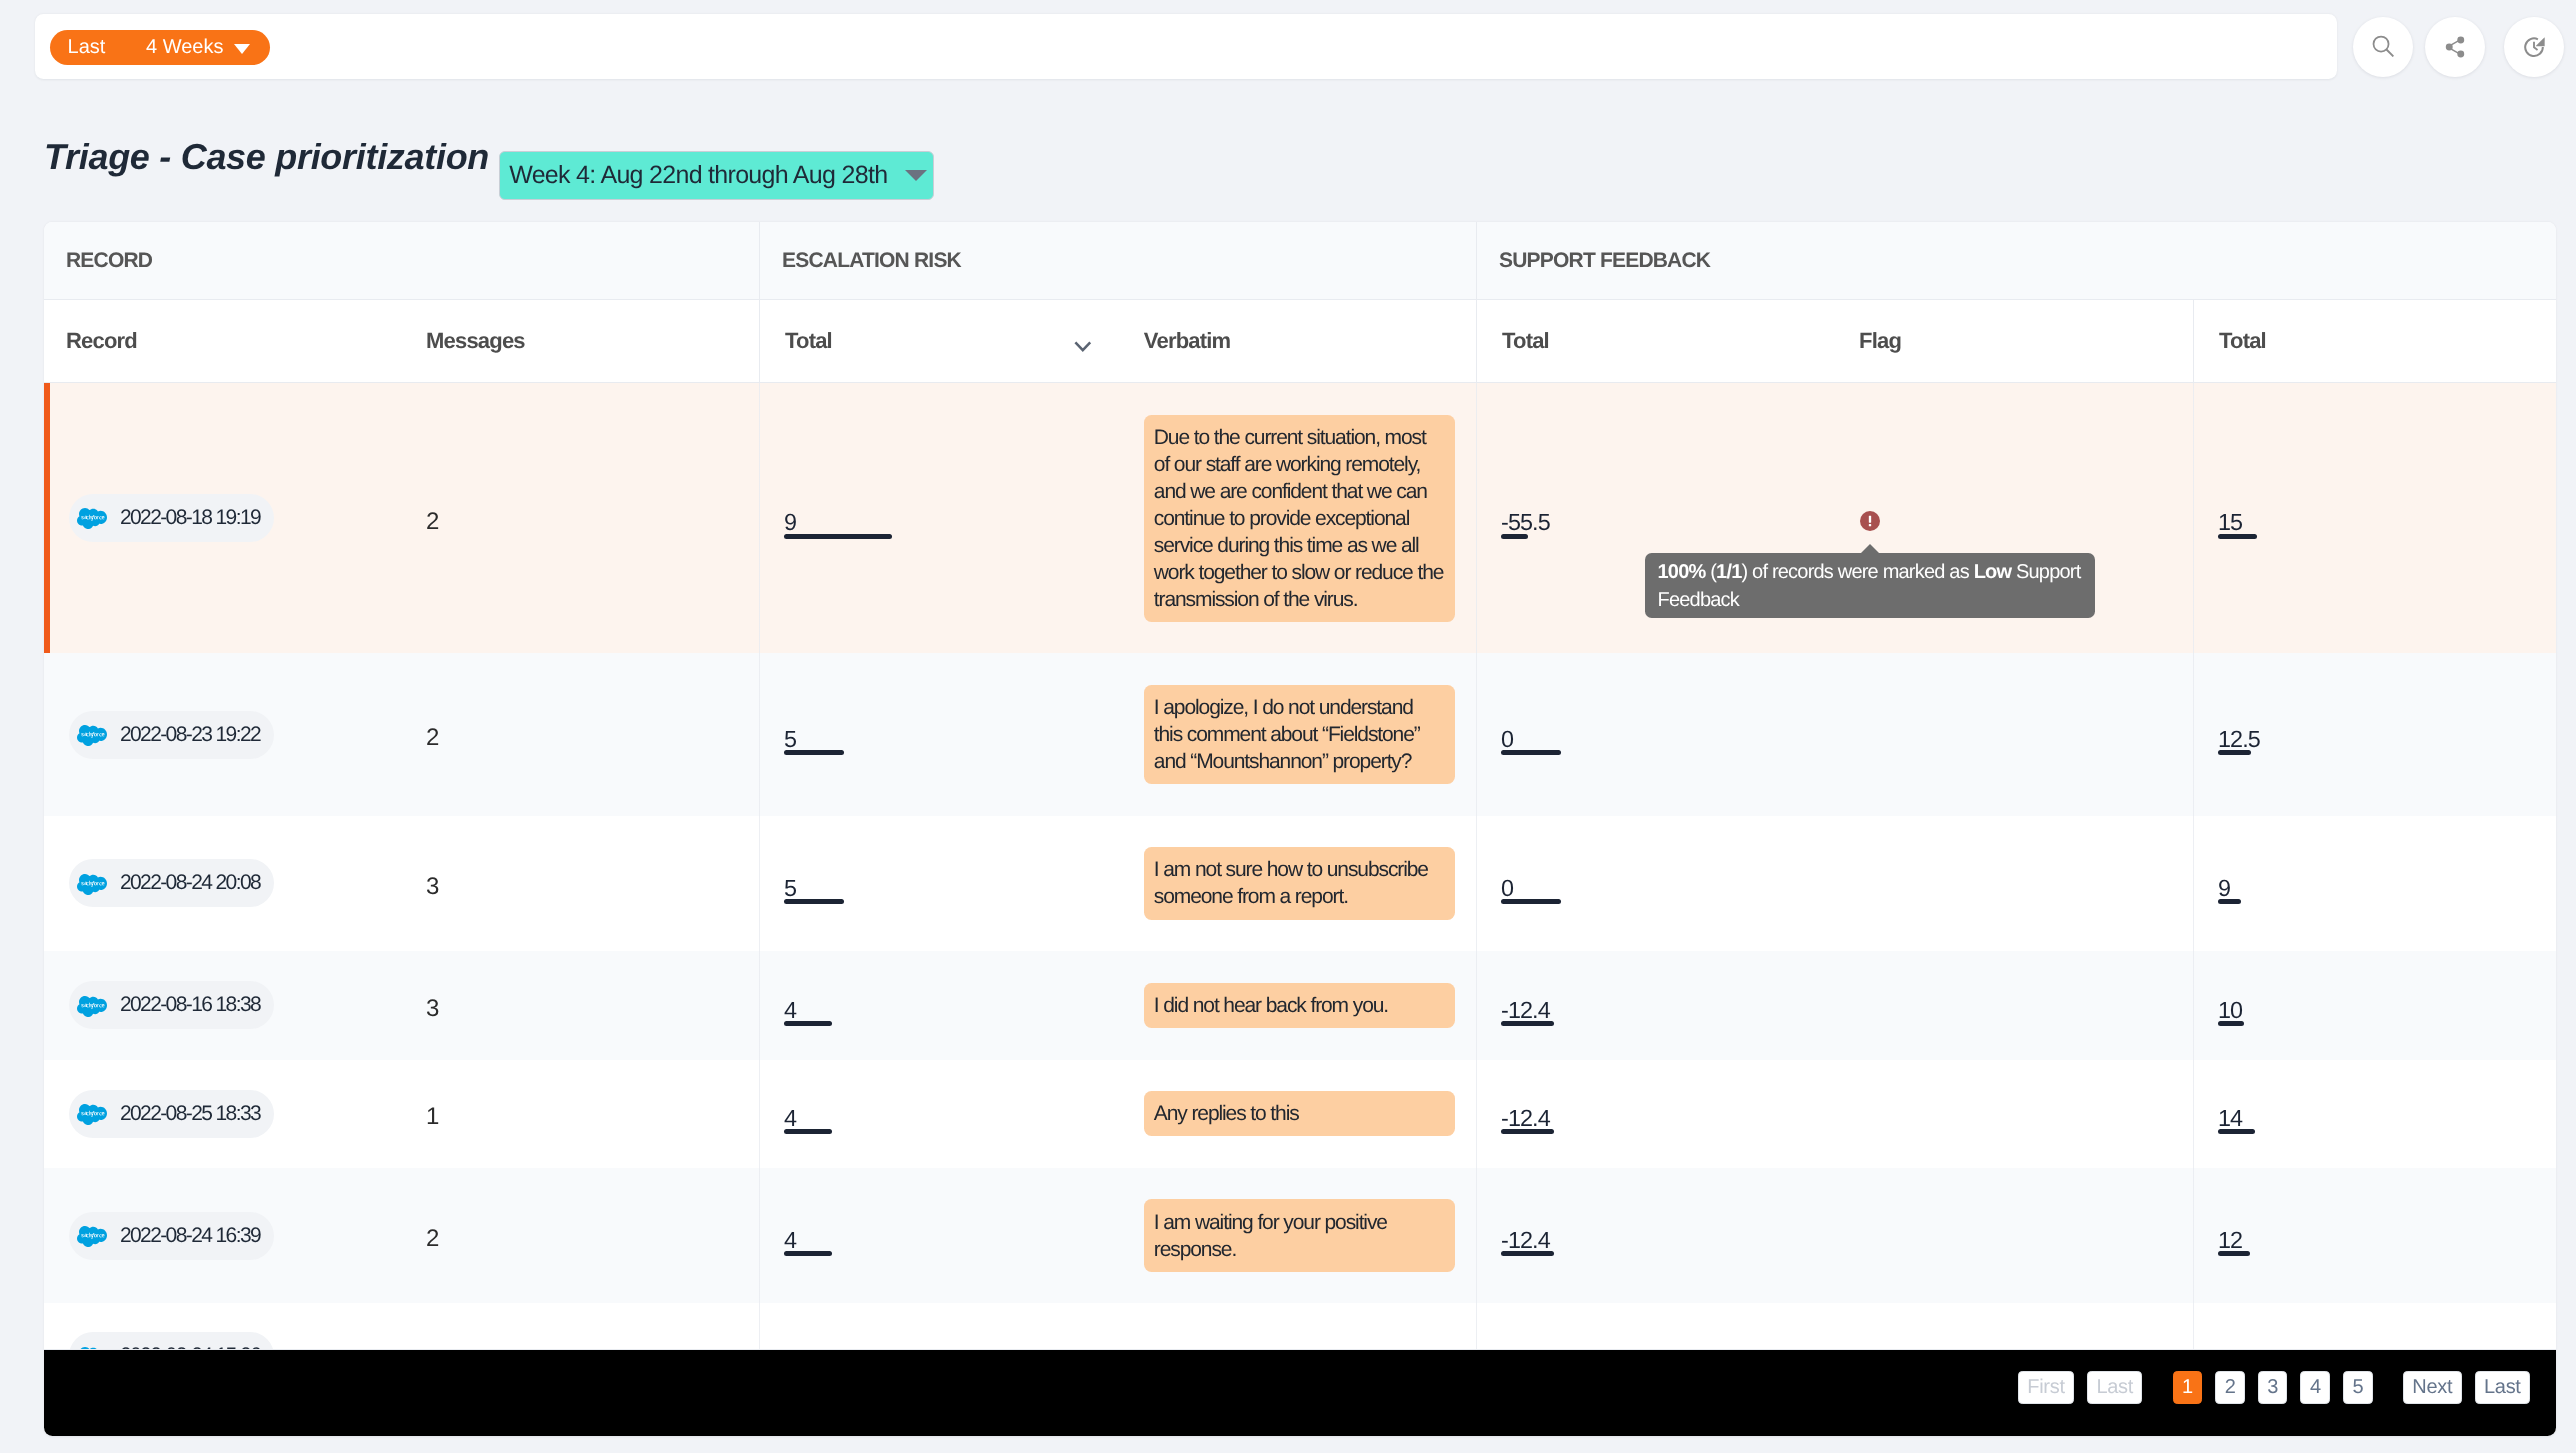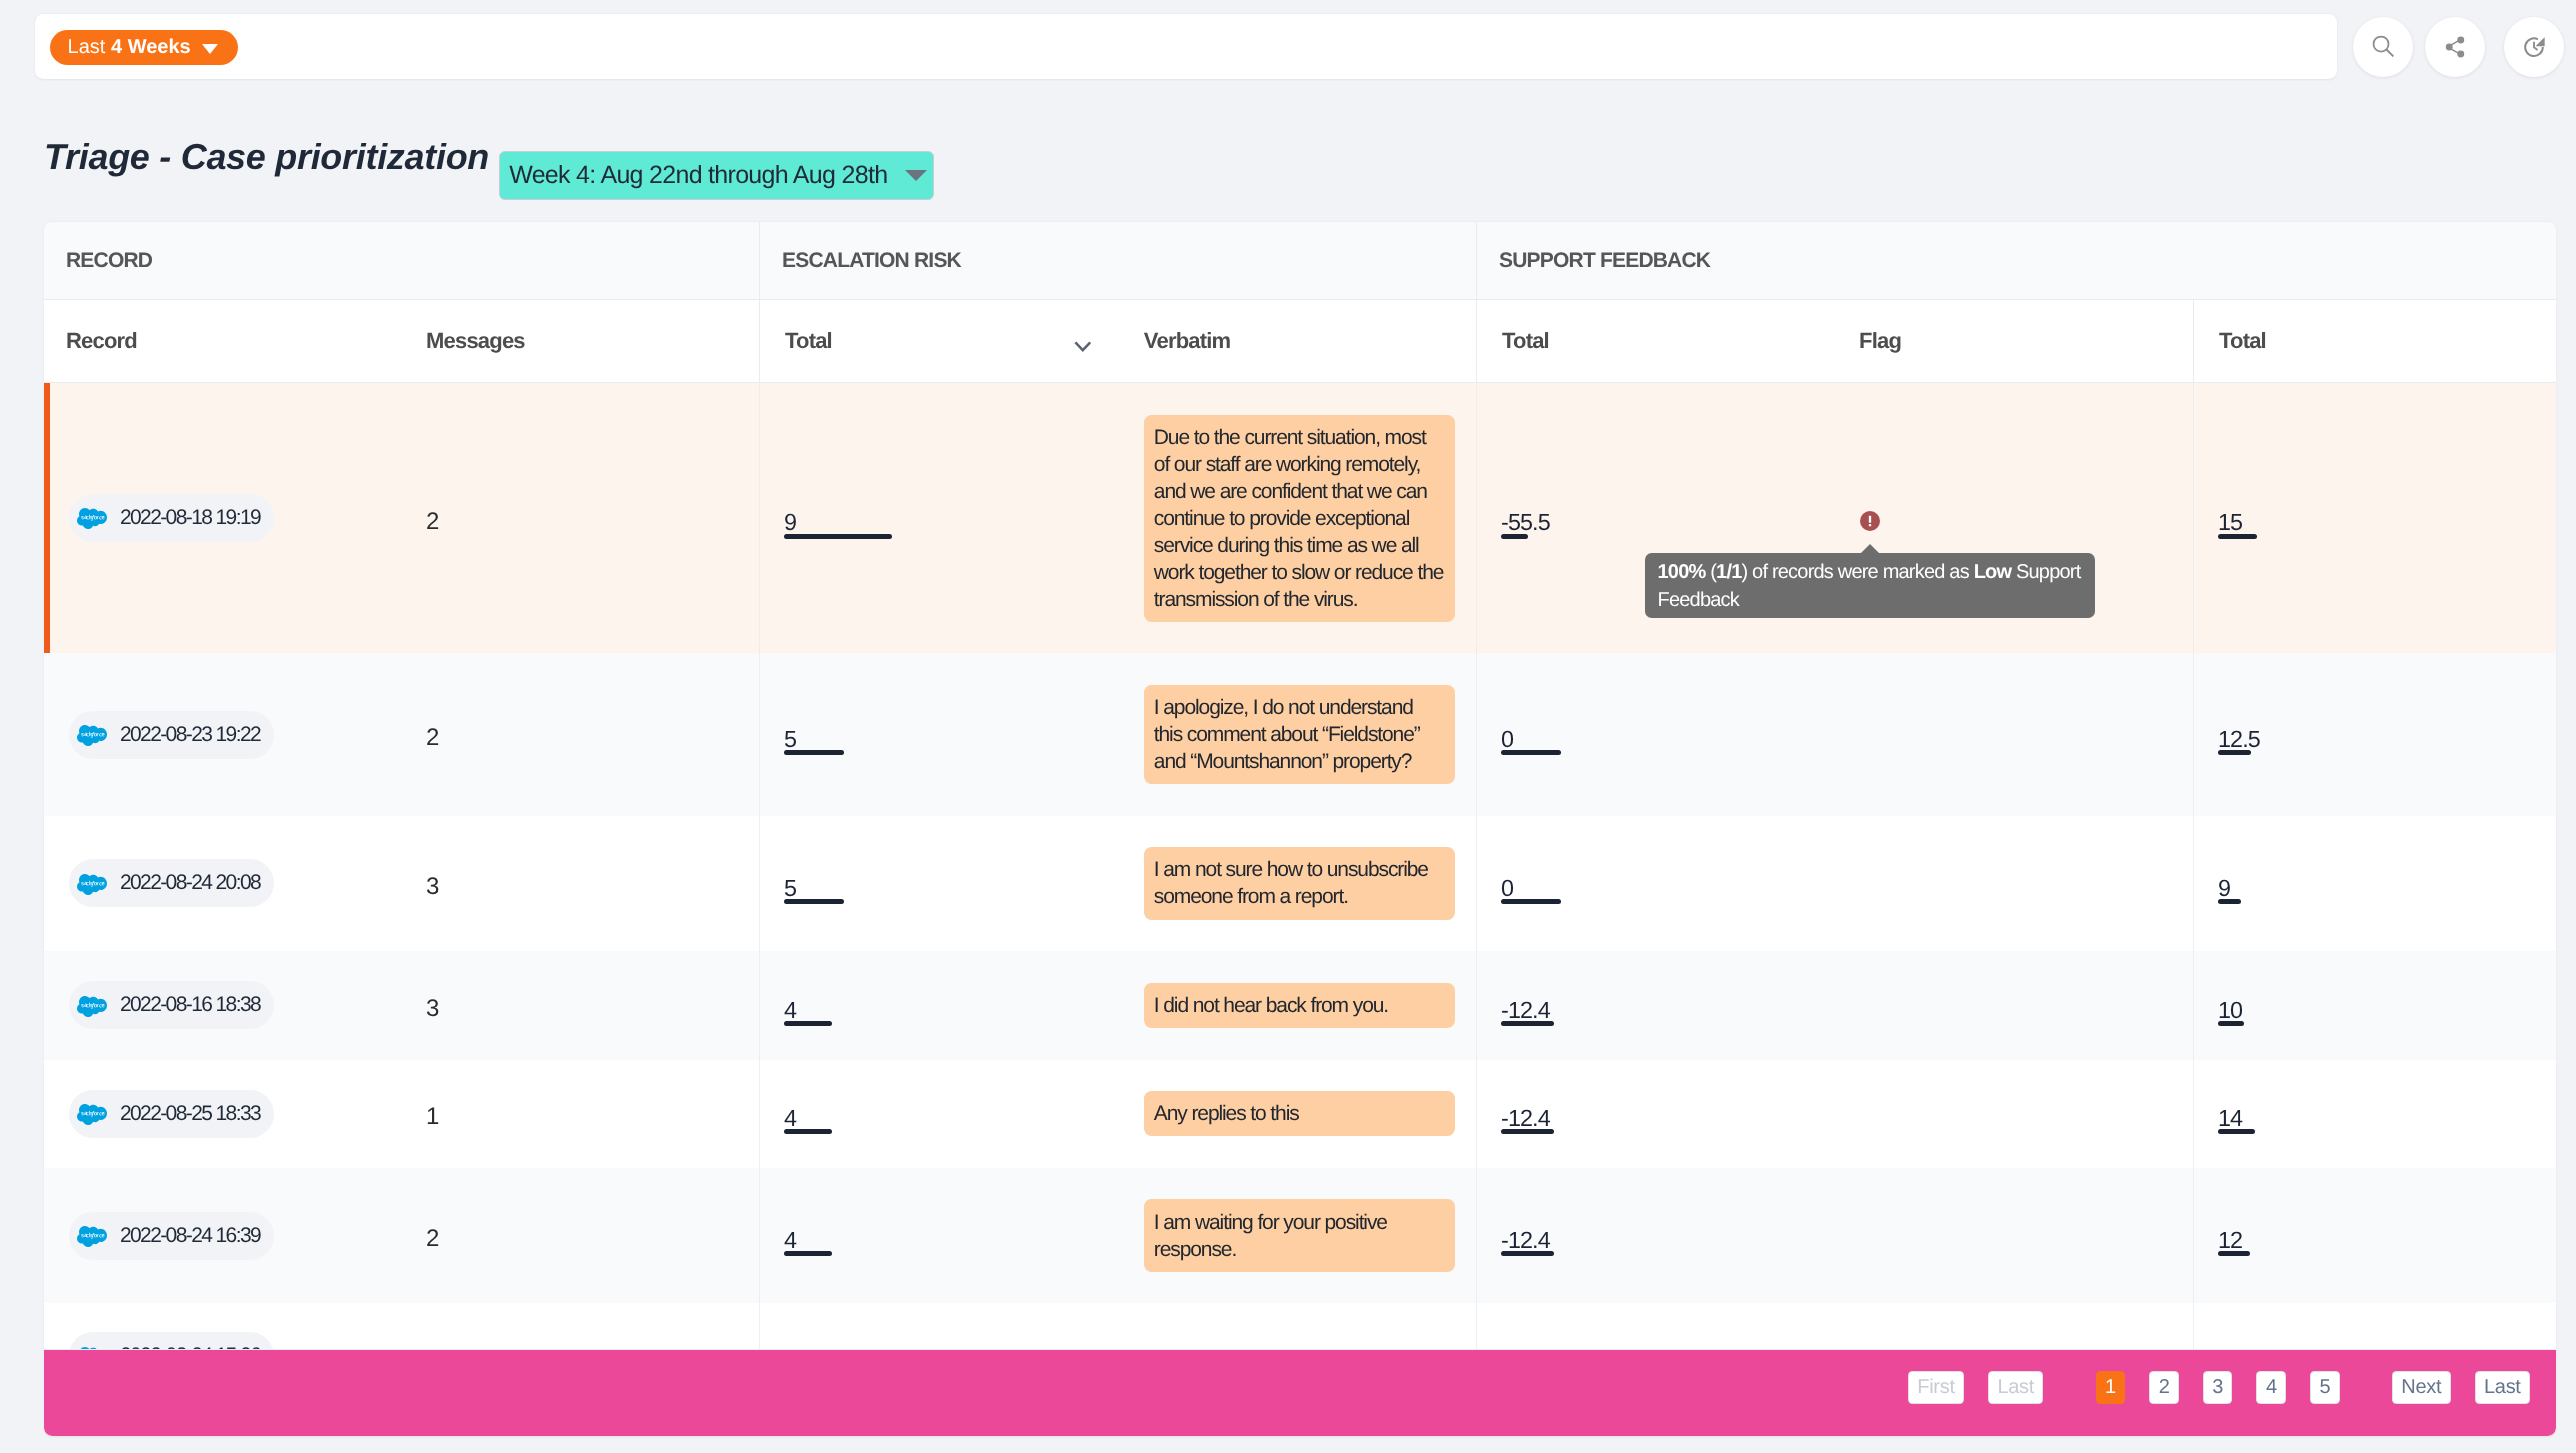--- a/index.html
+++ b/index.html
@@ -13,21 +13,21 @@
     overflow:hidden;
     position:relative;
   }
 
   
   .topbar { position:absolute; left:35px; top:14.2px; width:2302px; height:65px;
             background:#fff; border-radius:8.4px; box-shadow:0 0.8px 2.5px rgba(16,24,40,.07); }
   .range-pill { position:absolute; left:15px; top:16px; height:35px; padding:0 20px 0 17.6px;
                 background:#f97316; border-radius:17.6px; color:#fff; font-size:20px; font-weight:400;
                 display:flex; align-items:center; }
-  .range-pill b { font-weight:700; }
+  .range-pill b { font-weight:400;margin-left:35px; }
   .range-pill .caret { width:0;height:0;border-left:8px solid transparent;border-right:8px solid transparent;
                        border-top:10px solid #fff; margin-left:11px; position:relative; top:1.7px;}
   .iconbtn { position:absolute; top:16.7px; width:60px; height:60px; border-radius:50%;
              background:#fff; box-shadow:0 0.8px 3.3px rgba(16,24,40,.10);
              display:flex; align-items:center; justify-content:center; }
 
   
   .page-title { position:absolute; left:44px; top:136px; font-size:36px; font-weight:700; color:#1f2937; letter-spacing:-0.3px;font-style:italic;}
   .week-select { position:absolute; left:499px; top:151px; width:435px; height:49px;
                  border:0.8px solid #c9ced6; border-radius:5.9px; background:#5eead4;
@@ -72,23 +72,23 @@
   .sflogo { display:block; position:relative; top:0.8px; }
 
   .metric { display:inline-block; position:relative; padding-bottom:7.5px; top:8.4px; }
   .metric .num { display:block; font-size:23.4px; font-weight:400; letter-spacing:-0.9px; color:#1c2434;
                  line-height:16.7px; height:16.7px; }
   .metric .bar { position:absolute; left:0; bottom:0; height:5px; border-radius:2.5px; background:#1c2434; }
 
   .bubble { display:inline-block; background:#fdcfa2; border-radius:7.5px;
             font-size:21px; letter-spacing:-1.1px; line-height:27px; color:#22272f; width:311px; padding:9.2px 10px; }
 
-  .footer { position:absolute; left:0; bottom:0; width:100%; height:87px; background:#ec4899;
+  .footer { position:absolute; left:0; bottom:0; width:100%; height:87px; background:#000000;
             border-top:0.8px solid #e8ebf0; display:flex; align-items:center; justify-content:flex-end;
-            padding-right:26px; gap:24px; padding-bottom:11px;}
+            padding-right:26px; gap:13px; padding-bottom:11px;}
   .pg { min-width:27px; height:33px; border:0.8px solid #dfe3e8; border-radius:4.2px; background:#fff;
         display:flex;align-items:center;justify-content:center; font-size:20px; letter-spacing:-0.3px;
         color:#64748b; padding:0 8.4px;}
   .pg.disabled { color:#c7ccd4; }
   .pg.active { background:#f97316; color:#fff; border-color:#f97316; font-weight:400;}
   .pg-gap { width:4.2px; }
 
   
   .flagwrap { position:relative; display:flex; flex-direction:column; align-items:center; top:3.3px; }
   .flagdot { width:20px; height:20px; border-radius:50%; display:flex; align-items:center; justify-content:center; }

